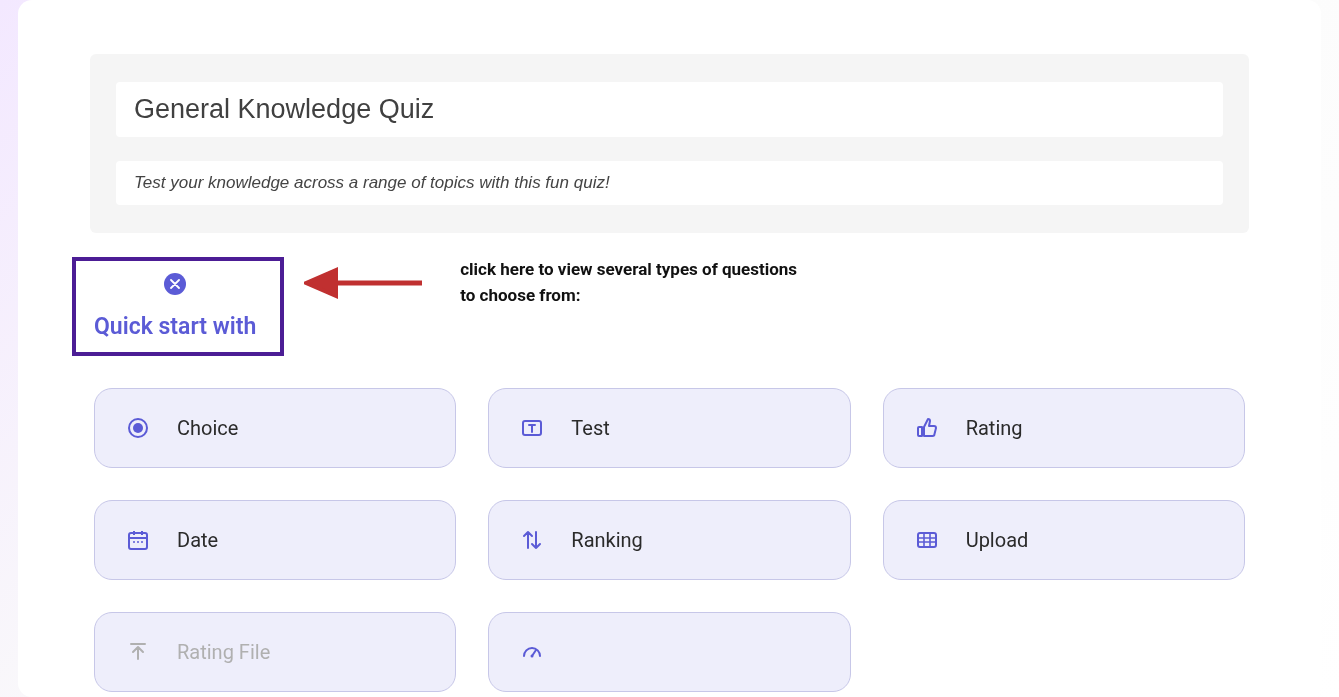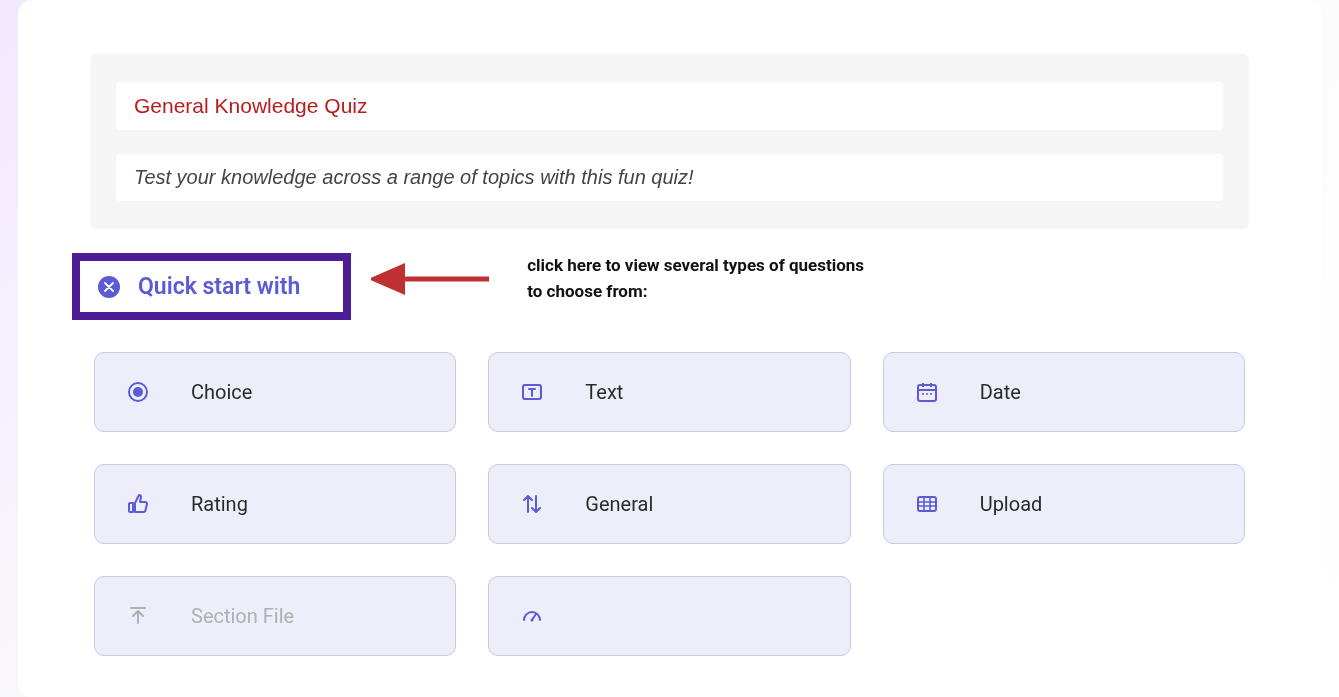--- a/index.html
+++ b/index.html
@@ -22,51 +22,52 @@
   background: #f5f5f5;
   border-radius: 6px;
   padding: 28px 26px 28px 26px;
   margin-bottom: 24px;
 }
 .title-input {
   background: #ffffff;
   border: none;
   border-radius: 4px;
   width: 100%;
-  font-size: 21px;
-  color: #b91c1c;
+  font-size: 27px;
+  color: #404040;
   padding: 12px 18px;
   margin-bottom: 24px;
   outline: none;
 }
 .desc-input {
   background: #ffffff;
   border: none;
   border-radius: 4px;
   width: 100%;
-  font-size: 20px;
+  font-size: 17px;
   font-style: italic;
   color: #444;
   padding: 12px 18px;
   outline: none;
 }
 .quickstart-row {
   position: relative;
   display: flex;
   align-items: flex-start;
   margin-bottom: 32px;
   padding-left: 8px;
 }
 .quickstart-box {
-  border: 8px solid #4c1d95;
-  padding: 12px 43px 12px 18px;
+  border: 4px solid #4c1d95;
+  padding: 12px 24px 12px 18px;
   display: flex;
   align-items: center;
   gap: 18px;
   margin-left: -26px;
+  flex-direction: column;
 }
 .quickstart-badge {
   width: 22px; height: 22px;
   background: #5b5bd6;
   border-radius: 50%;
   display: flex;
   align-items: center;
   justify-content: center;
 }
 .quickstart-badge svg { width: 10px; height: 10px; }
@@ -89,25 +90,25 @@
 }
 .options-grid {
   display: grid;
   grid-template-columns: repeat(3, 1fr);
   gap: 32px;
   padding: 0 4px;
 }
 .option-card {
   background: #eeeefb;
   border: 1px solid #c7c7e8;
-  border-radius: 10px;
+  border-radius: 18px;
   padding: 26px 30px;
   display: flex;
   align-items: center;
-  gap: 40px;
+  gap: 26px;
   cursor: pointer;
 }
 .option-card.disabled .option-label { color: #b0b0b0; }
 .option-card.disabled .option-icon svg { stroke: #b0b0b0; fill: none; }
 .option-icon {
   width: 26px; height: 26px;
   display: flex;
   align-items: center;
   justify-content: center;
   flex-shrink: 0;
@@ -159,66 +160,66 @@
         </span>
         <span class="option-label">Choice</span>
       </div>
       <div class="option-card">
         <span class="option-icon">
           <svg viewBox="0 0 24 24">
             <rect x="3" y="5" width="18" height="14" rx="2" fill="none" stroke="#5b5bd6" stroke-width="2"></rect>
             <path d="M9 9 h6 M12 9 v7" stroke="#5b5bd6" stroke-width="2" stroke-linecap="round"></path>
           </svg>
         </span>
-        <span class="option-label">Text</span>
+        <span class="option-label">Test</span>
+      </div>
+      <div class="option-card">
+        <span class="option-icon">
+          <svg viewBox="0 0 24 24">
+            <path d="M7 11v9H4a1 1 0 0 1-1-1v-7a1 1 0 0 1 1-1h3zm2 9V11l4-8c1.2 0 2 1 2 2l-1 5h5a2 2 0 0 1 2 2l-1.5 6a2 2 0 0 1-2 2H9z" fill="none" stroke="#5b5bd6" stroke-width="2" stroke-linejoin="round"></path>
+          </svg>
+        </span>
+        <span class="option-label">Rating</span>
       </div>
       <div class="option-card">
         <span class="option-icon">
           <svg viewBox="0 0 24 24">
             <rect x="3" y="5" width="18" height="16" rx="2" fill="none" stroke="#5b5bd6" stroke-width="2"></rect>
             <path d="M3 10 h18 M8 3v4 M16 3v4" stroke="#5b5bd6" stroke-width="2"></path>
             <circle cx="8" cy="14" r="1" fill="#5b5bd6"></circle>
             <circle cx="12" cy="14" r="1" fill="#5b5bd6"></circle>
             <circle cx="16" cy="14" r="1" fill="#5b5bd6"></circle>
           </svg>
         </span>
         <span class="option-label">Date</span>
       </div>
       <div class="option-card">
         <span class="option-icon">
           <svg viewBox="0 0 24 24">
-            <path d="M7 11v9H4a1 1 0 0 1-1-1v-7a1 1 0 0 1 1-1h3zm2 9V11l4-8c1.2 0 2 1 2 2l-1 5h5a2 2 0 0 1 2 2l-1.5 6a2 2 0 0 1-2 2H9z" fill="none" stroke="#5b5bd6" stroke-width="2" stroke-linejoin="round"></path>
-          </svg>
-        </span>
-        <span class="option-label">Rating</span>
-      </div>
-      <div class="option-card">
-        <span class="option-icon">
-          <svg viewBox="0 0 24 24">
             <path d="M8 20V4 M4 8l4-4 4 4 M16 4v16 M12 16l4 4 4-4" fill="none" stroke="#5b5bd6" stroke-width="2" stroke-linecap="round" stroke-linejoin="round"></path>
           </svg>
         </span>
-        <span class="option-label">General</span>
+        <span class="option-label">Ranking</span>
       </div>
       <div class="option-card">
         <span class="option-icon">
           <svg viewBox="0 0 24 24">
             <rect x="3" y="5" width="18" height="14" rx="2" fill="none" stroke="#5b5bd6" stroke-width="2"></rect>
             <path d="M3 10h18 M3 14h18 M9 5v14 M15 5v14" stroke="#5b5bd6" stroke-width="1.6"></path>
           </svg>
         </span>
         <span class="option-label">Upload</span>
       </div>
       <div class="option-card disabled">
         <span class="option-icon">
           <svg viewBox="0 0 24 24">
             <path d="M12 19V7 M7 12l5-5 5 5 M5 4h14" fill="none" stroke="#b0b0b0" stroke-width="2" stroke-linecap="round" stroke-linejoin="round"></path>
           </svg>
         </span>
-        <span class="option-label">Section File</span>
+        <span class="option-label">Rating File</span>
       </div>
       <div class="option-card">
         <span class="option-icon">
           <svg viewBox="0 0 24 24">
             <path d="M4 16a8 8 0 0 1 16 0" fill="none" stroke="#5b5bd6" stroke-width="2" stroke-linecap="round"></path>
             <path d="M12 16 L16 10" stroke="#5b5bd6" stroke-width="2" stroke-linecap="round"></path>
             <circle cx="12" cy="16" r="1.5" fill="#5b5bd6"></circle>
           </svg>
         </span>
       </div>

